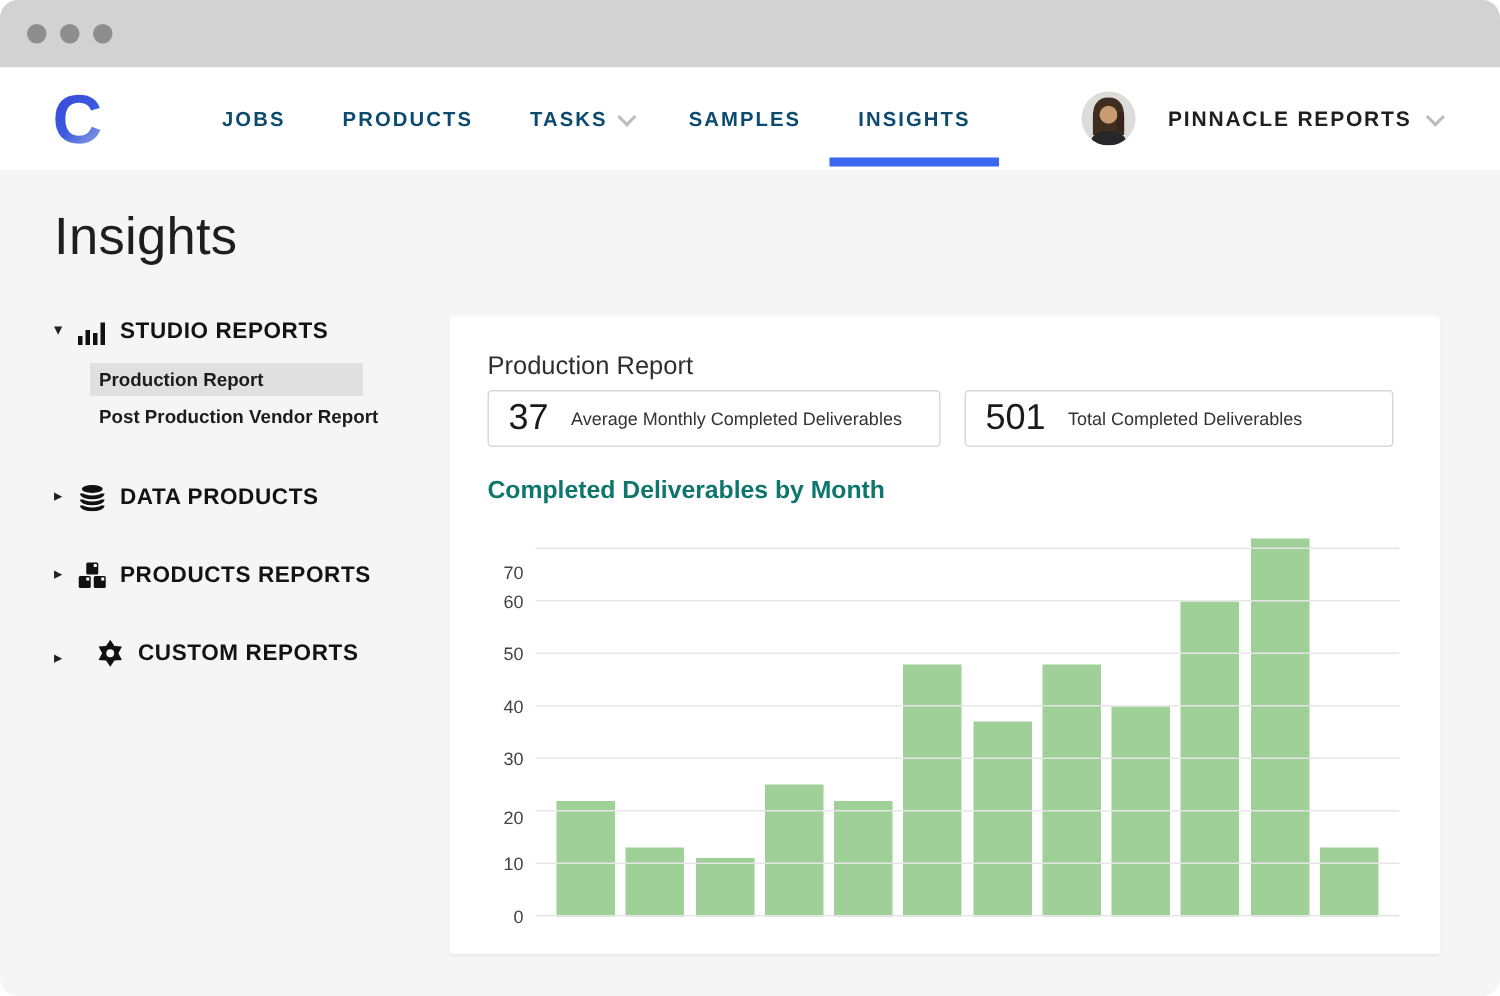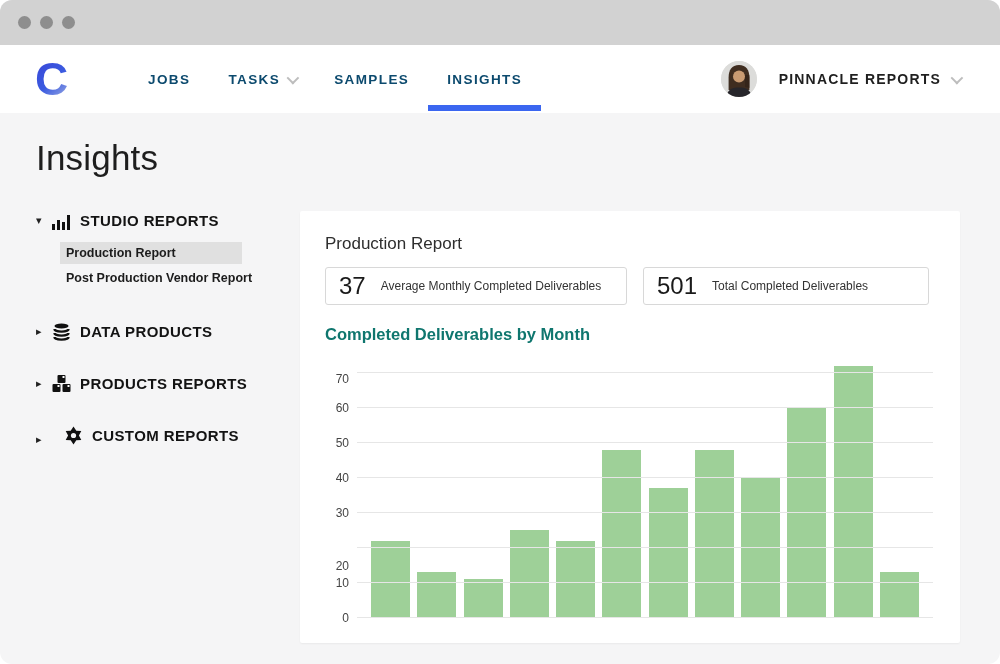--- a/index.html
+++ b/index.html
@@ -62,21 +62,21 @@
   .sub-item.selected { background:#e0e0e0; }
   .bars-icon { align-items:flex-end; gap:2px; }
   .bars-icon i { display:block; width:3px; background:#111; }
 
   
   .panel {
     width:660px; background:#ffffff; border-radius:2px; margin-right:40px;
     padding:23px 25px 18px 25px; box-shadow:0 1px 2px rgba(0,0,0,0.05);
   }
   .report-title { font-size:17px; font-weight:400; color:#2e2e2e; }
-  .stats { display:flex; gap:16px; margin-top:13px; }
+  .stats { display:flex; gap:16px; margin-top:6px; }
   .stat-card {
     height:38px; border:1px solid #d8d8d8; border-radius:3px;
     display:flex; align-items:center; padding:0 13px; background:#fff;
   }
   .stat-card.c0 { width:302px; } .stat-card.c1 { width:286px; }
   .stat-value { font-size:24px; font-weight:500; color:#1a1a1a; }
   .stat-label { font-size:12px; color:#333; margin-left:15px; white-space:nowrap; }
   .chart-title { font-size:16.5px; font-weight:700; color:#0f766e; margin-top:20px; }
 
   
@@ -98,20 +98,23 @@
     <span class="dot"></span>
     <span class="dot"></span>
     <span class="dot"></span>
   </div>
 
   <div class="navbar">
     <div class="logo">C</div>
     <nav class="nav-items">
       <div class="nav-item">
         <span>JOBS</span>
+      </div>
+      <div class="nav-item">
+        <span>PRODUCTS</span>
       </div>
       <div class="nav-item">
         <span>TASKS</span>
         <span class="chev"></span>
       </div>
       <div class="nav-item">
         <span>SAMPLES</span>
       </div>
       <div class="nav-item active">
         <span>INSIGHTS</span>
@@ -235,28 +238,28 @@
               <div class="bar" style="height: 140px; background: rgb(158, 208, 152);"></div>
               <div class="bar" style="height: 210px; background: rgb(158, 208, 152);"></div>
               <div class="bar" style="height: 252px; background: rgb(158, 208, 152);"></div>
               <div class="bar" style="height: 46px; background: rgb(158, 208, 152);"></div>
             </div>
         <div class="gridline" style="bottom: 7px;"></div>
             <div class="tick-label" style="bottom: 0px;">0</div>
             <div class="gridline" style="bottom: 42px;"></div>
             <div class="tick-label" style="bottom: 35px;">10</div>
             <div class="gridline" style="bottom: 77px;"></div>
-            <div class="tick-label" style="bottom: 52px;">20</div>
+            <div class="tick-label" style="bottom: 66px;">20</div>
             <div class="gridline" style="bottom: 112px;"></div>
             <div class="tick-label" style="bottom: 105px;">30</div>
             <div class="gridline" style="bottom: 147px;"></div>
             <div class="tick-label" style="bottom: 140px;">40</div>
             <div class="gridline" style="bottom: 182px;"></div>
             <div class="tick-label" style="bottom: 175px;">50</div>
             <div class="gridline" style="bottom: 217px;"></div>
             <div class="tick-label" style="bottom: 210px;">60</div>
             <div class="gridline" style="bottom: 252px;"></div>
-            <div class="tick-label" style="bottom: 239px;">70</div>
+            <div class="tick-label" style="bottom: 229px;">70</div>
           </div>
       </main>
     </div>
   </div>
 </div>
 
 </body></html>

